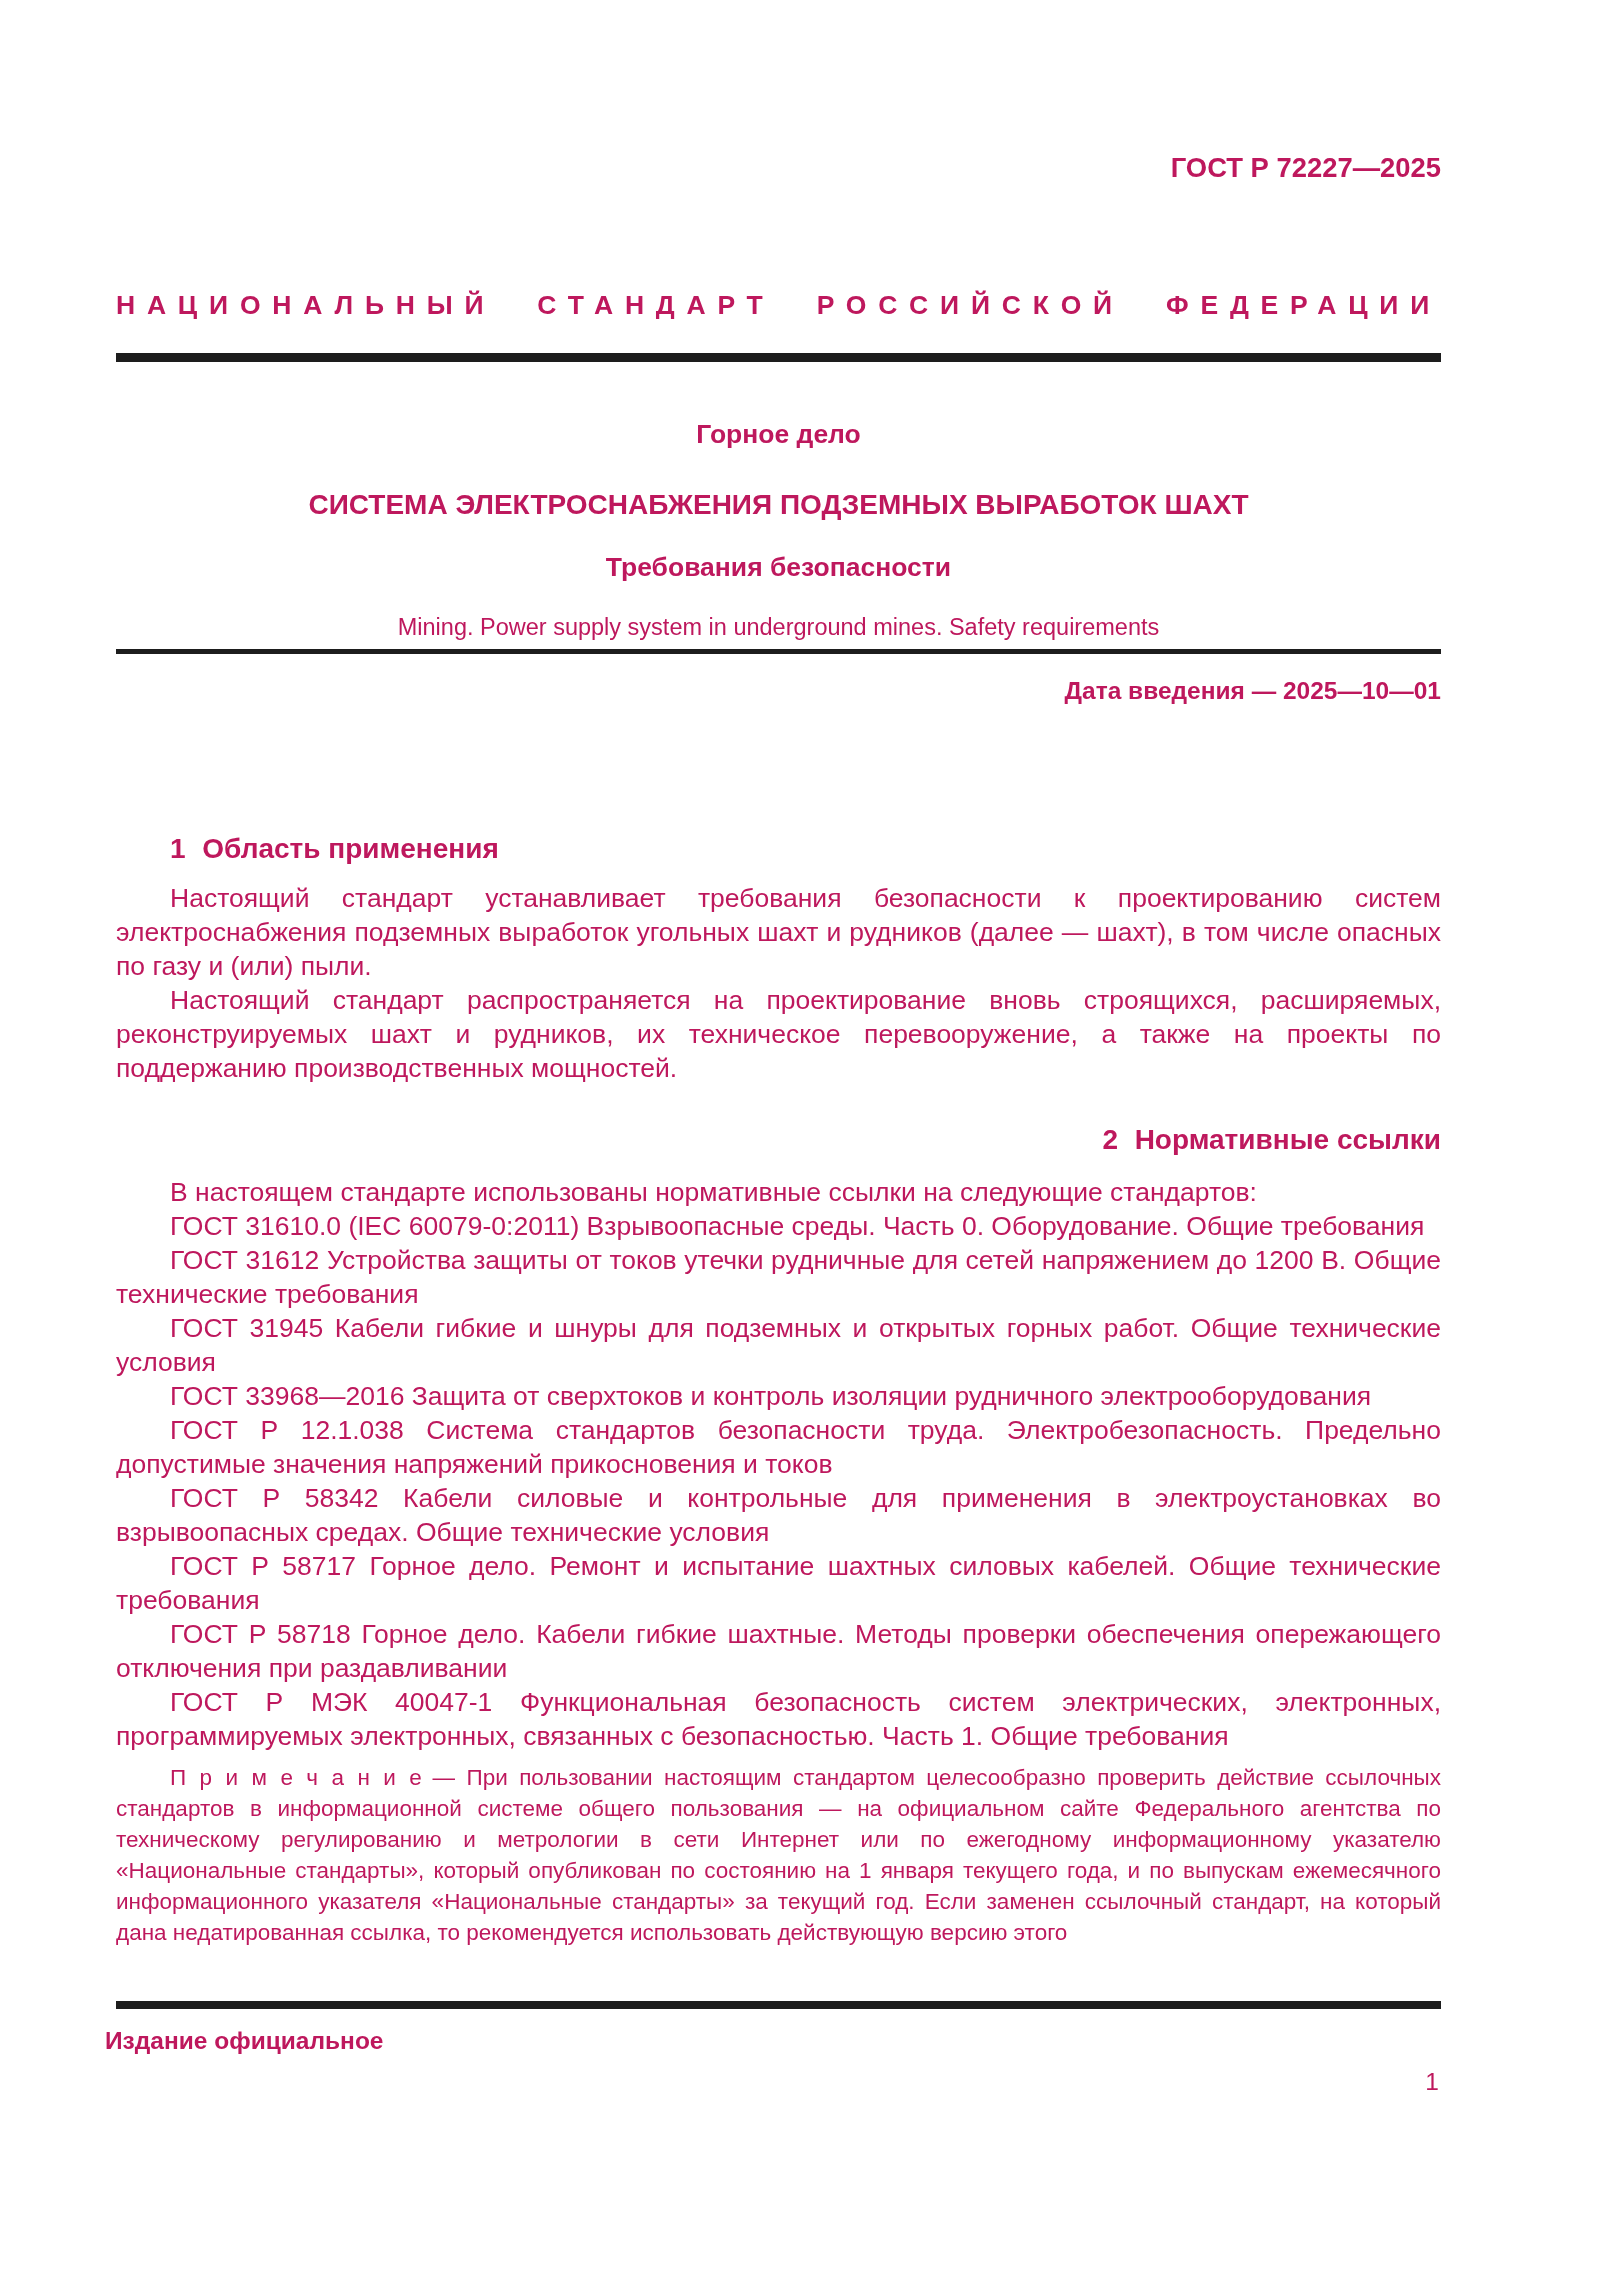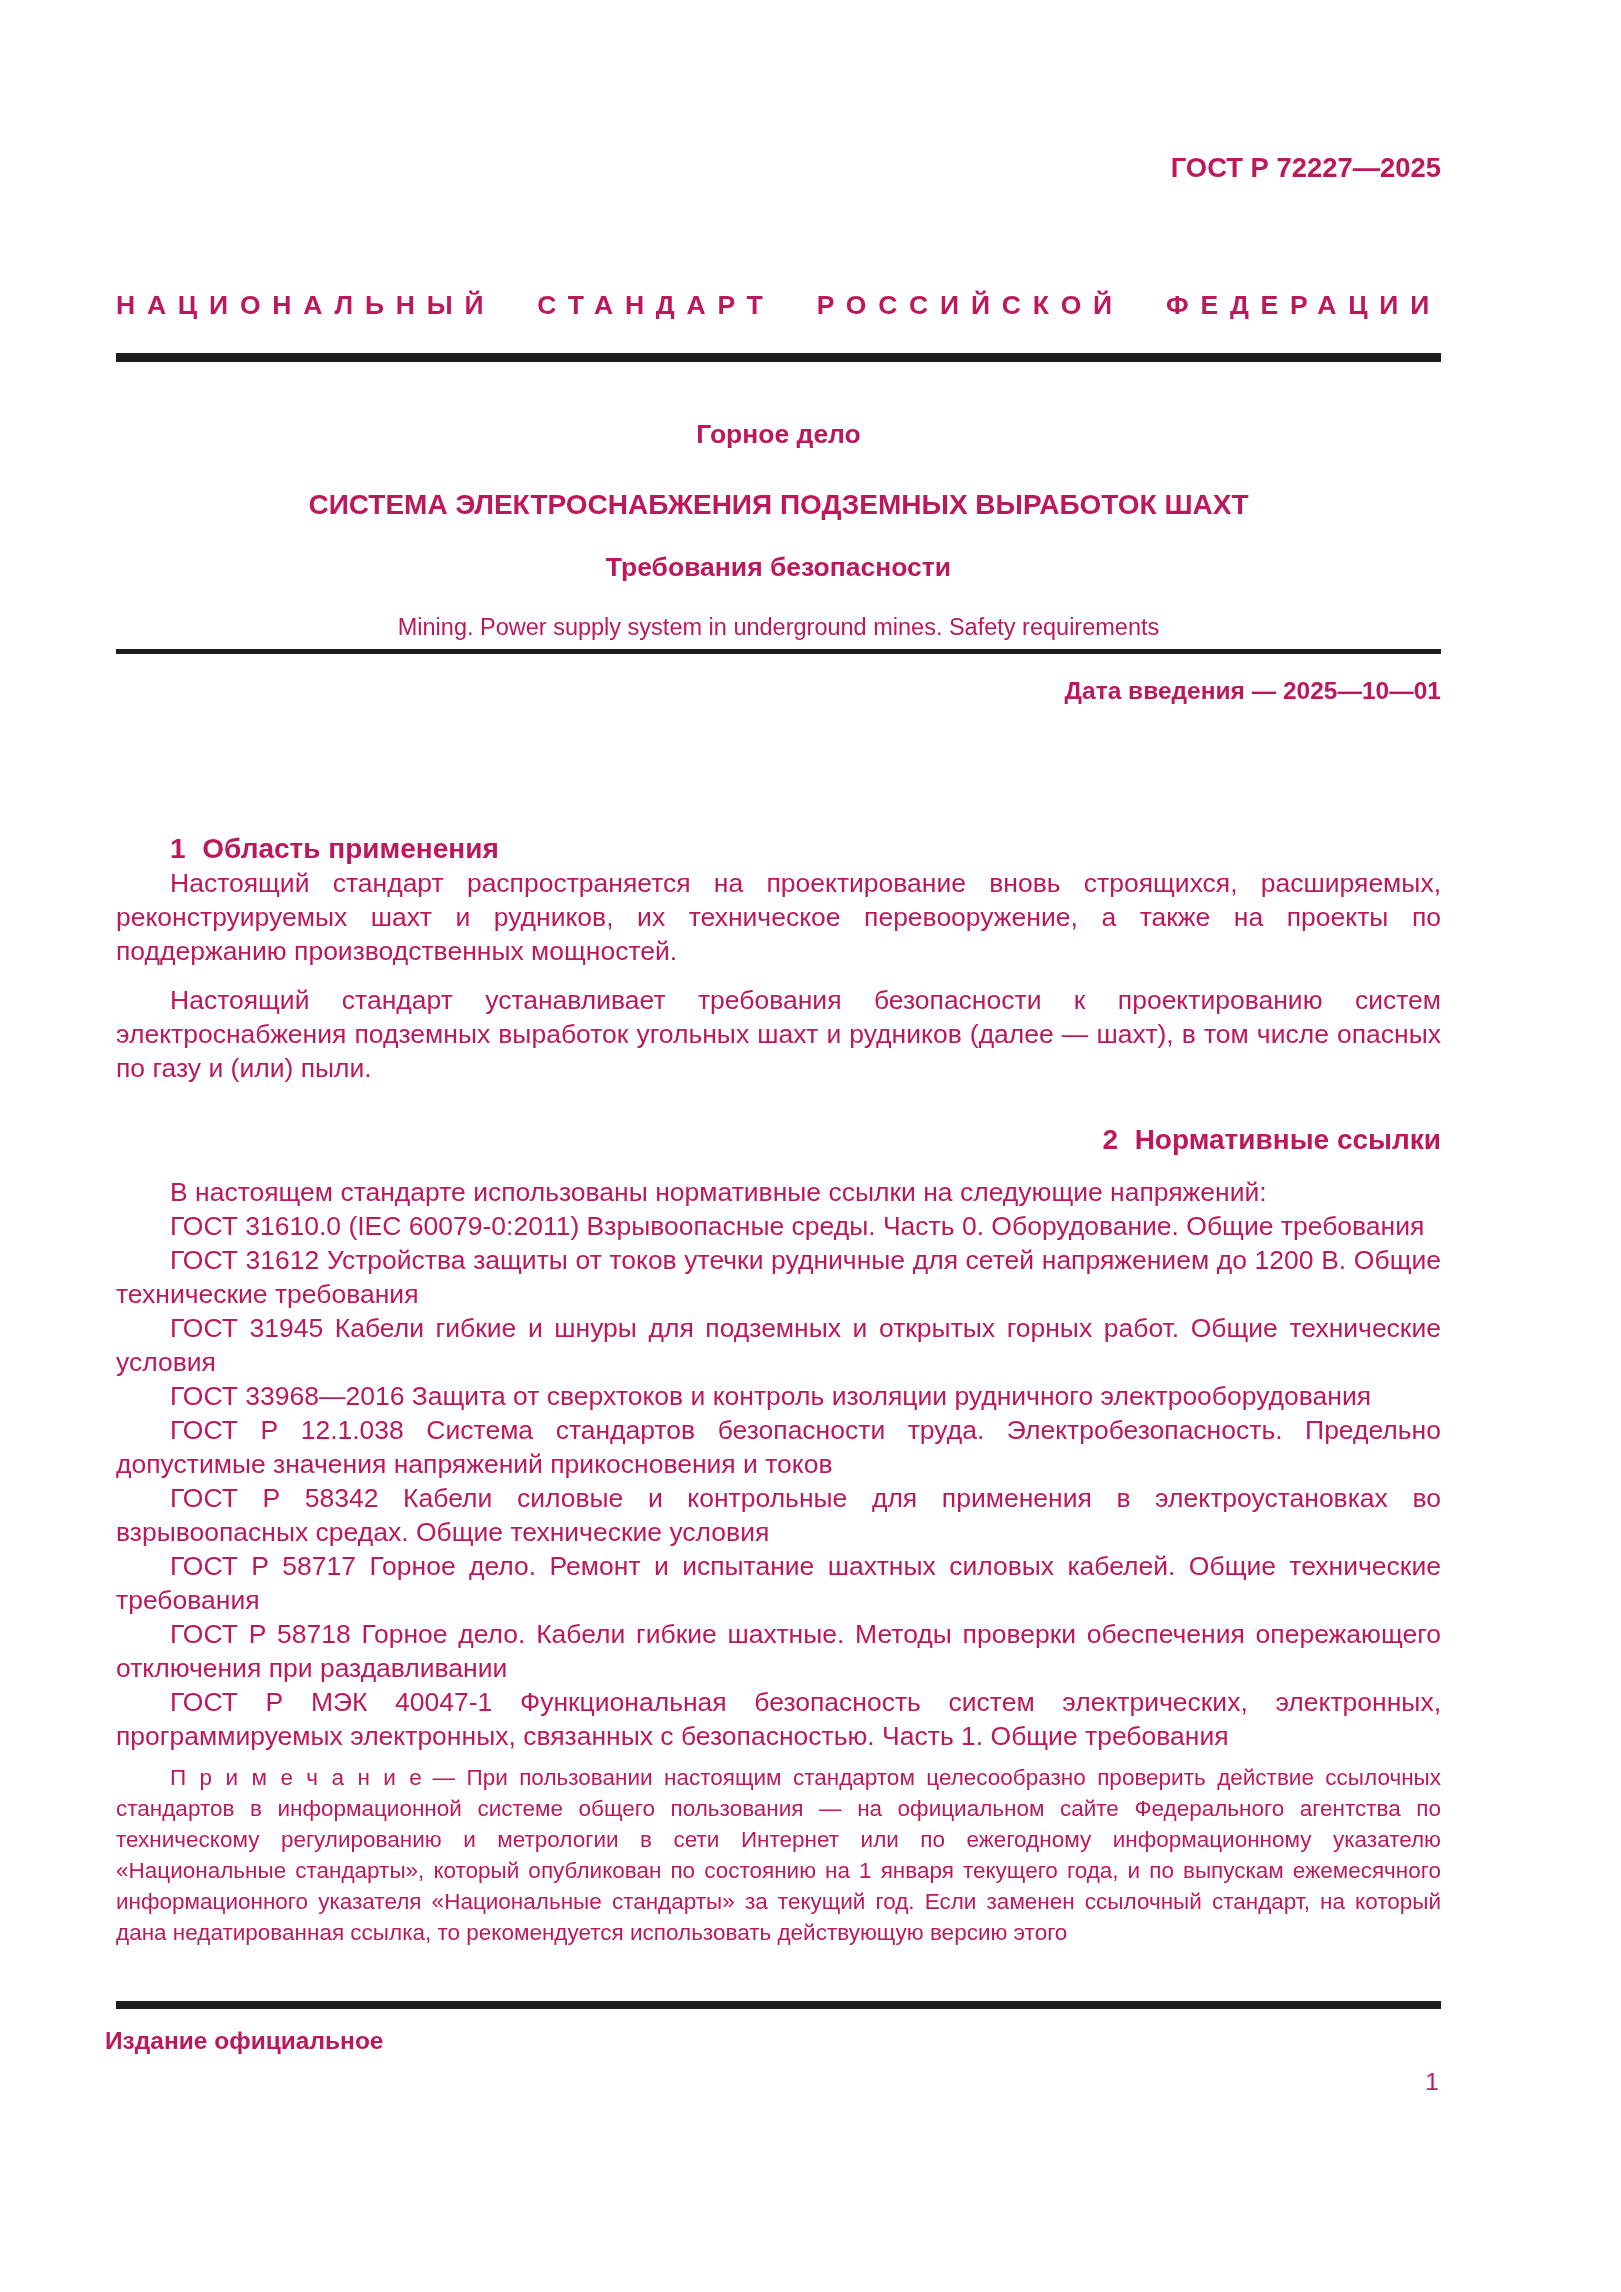--- a/index.html
+++ b/index.html
@@ -149,28 +149,28 @@
   <div class="title-en">Mining. Power supply system in underground mines. Safety requirements</div>
 
   <div class="rule-thin"></div>
 
   <div class="effective-date">Дата введения — 2025—10—01</div>
 
   <div class="section-heading sh1">
     <span class="sec-num">1</span><span>Область применения</span>
   </div>
 
+  <p class="body lead1">Настоящий стандарт устанавливает требования безопасности к проектированию систем электроснабжения подземных выработок угольных шахт и рудников (далее — шахт), в том числе опасных по газу и (или) пыли.</p>
   <p class="body">Настоящий стандарт распространяется на проектирование вновь строящихся, расширяемых, реконструируемых шахт и рудников, их техническое перевооружение, а также на проекты по поддержанию производственных мощностей.</p>
-  <p class="body lead1">Настоящий стандарт устанавливает требования безопасности к проектированию систем электроснабжения подземных выработок угольных шахт и рудников (далее — шахт), в том числе опасных по газу и (или) пыли.</p>
 
   <div class="section-heading sh2">
     <span class="sec-num">2</span><span>Нормативные ссылки</span>
   </div>
 
-  <p class="body lead2">В настоящем стандарте использованы нормативные ссылки на следующие напряжений:</p>
+  <p class="body lead2">В настоящем стандарте использованы нормативные ссылки на следующие стандартов:</p>
 
   <p class="body">ГОСТ 31610.0 (IEC 60079-0:2011) Взрывоопасные среды. Часть 0. Оборудование. Общие требования</p>
   <p class="body">ГОСТ 31612 Устройства защиты от токов утечки рудничные для сетей напряжением до 1200 В. Общие технические требования</p>
   <p class="body">ГОСТ 31945 Кабели гибкие и шнуры для подземных и открытых горных работ. Общие технические условия</p>
   <p class="body">ГОСТ 33968—2016 Защита от сверхтоков и контроль изоляции рудничного электрооборудования</p>
   <p class="body">ГОСТ Р 12.1.038 Система стандартов безопасности труда. Электробезопасность. Предельно допустимые значения напряжений прикосновения и токов</p>
   <p class="body">ГОСТ Р 58342 Кабели силовые и контрольные для применения в электроустановках во взрывоопасных средах. Общие технические условия</p>
   <p class="body">ГОСТ Р 58717 Горное дело. Ремонт и испытание шахтных силовых кабелей. Общие технические требования</p>
   <p class="body">ГОСТ Р 58718 Горное дело. Кабели гибкие шахтные. Методы проверки обеспечения опережающего отключения при раздавливании</p>
   <p class="body">ГОСТ Р МЭК 40047-1 Функциональная безопасность систем электрических, электронных, программируемых электронных, связанных с безопасностью. Часть 1. Общие требования</p>

